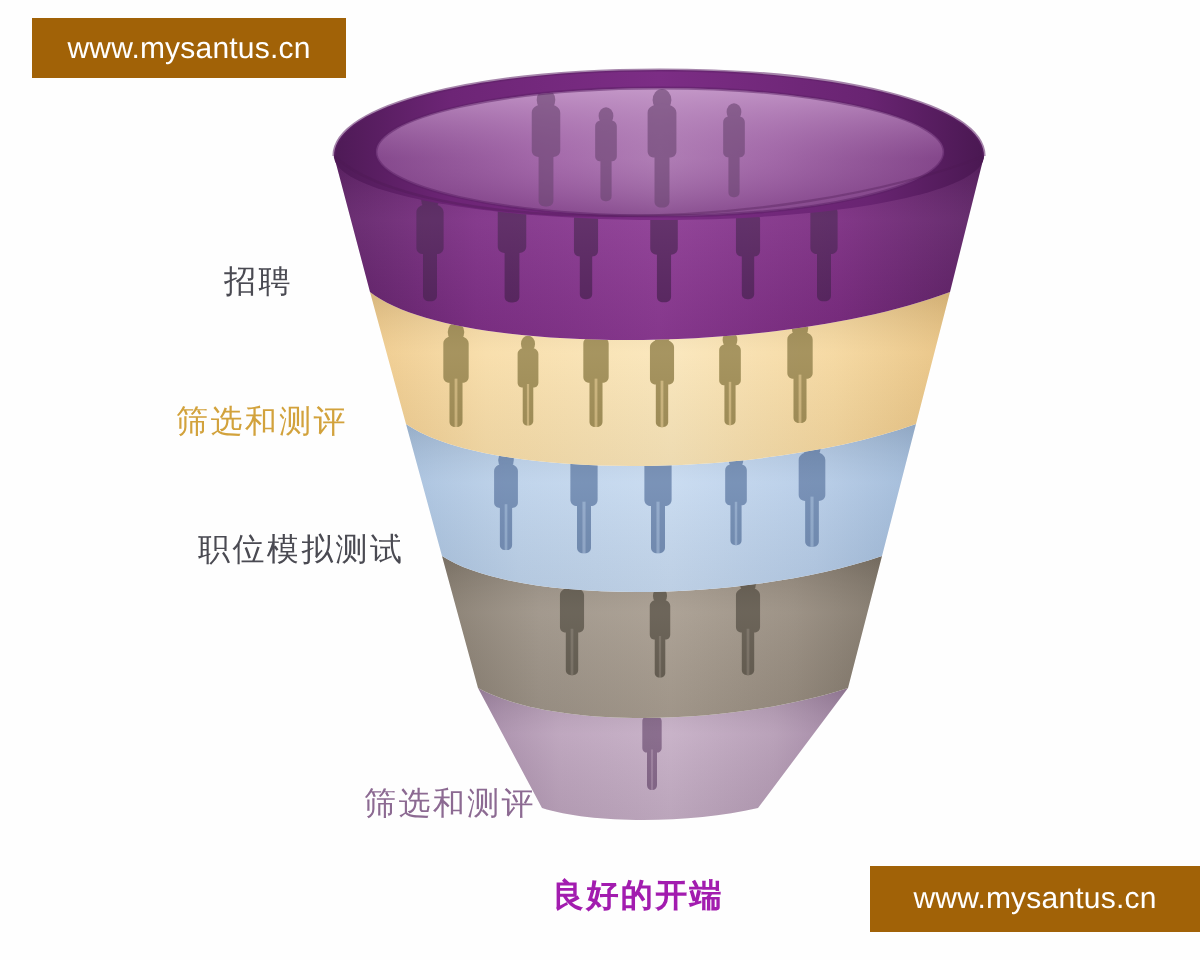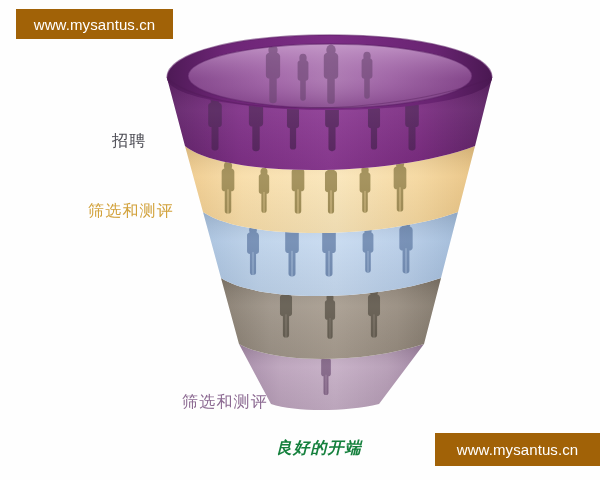--- a/index.html
+++ b/index.html
@@ -46,21 +46,21 @@
     white-space: nowrap;
     letter-spacing: 1.2px;
     line-height: 1;
     margin-top: 27px;
   }
   #label-0 { left: 112px; top: 106px; color: #4a4a52; }
   #label-1 { left: 88px;  top: 176px; color: #d2a23c; }
   #label-2 { left: 99px;  top: 240px; color: #4a4a52; }
   #label-3 { left: 119px; top: 303px; color: #3f3f46; }
   #label-4 { left: 182px; top: 367px; color: #8c6a92; }
-  #label-5 { left: 276px; top: 413px; color: #15803d; font-weight: 600; font-style: italic; }
+  #label-5 { left: 276px; top: 413px; color: #a21caf; font-weight: 600; }
 </style>
 </head>
 <body>
 
 <div id="stage">
 
   <svg id="funnel-svg" viewBox="0 0 600 480">
     <defs>
 
       <linearGradient id="g-purple" x1="0" y1="0" x2="1" y2="0">
@@ -322,19 +322,20 @@
 
       <path d="M167,78 C167,52 240,35 330,35 C420,35 492,52 492,78" fill="none" stroke="#5d2066" stroke-width="1.6" opacity="0.55"></path>
       <ellipse cx="330" cy="76" rx="142" ry="32" fill="none" stroke="#5a1f63" stroke-width="1.4" opacity="0.5"></ellipse>
 
       <path d="M167,78 C210,118 390,118 492,78" fill="none" stroke="#4c1a54" stroke-width="1.2" opacity="0.35"></path>
     </g>
   </svg>
 
   <div class="stage-label" id="label-0">招聘</div>
   <div class="stage-label" id="label-1">筛选和测评</div>
+  <div class="stage-label" id="label-2">职位模拟测试</div>
   <div class="stage-label" id="label-4">筛选和测评</div>
   <div class="stage-label" id="label-5">良好的开端</div>
 
   <div class="watermark" id="wm-top">www.mysantus.cn</div>
   <div class="watermark" id="wm-bottom">www.mysantus.cn</div>
 
 </div>
 
 </body></html>

